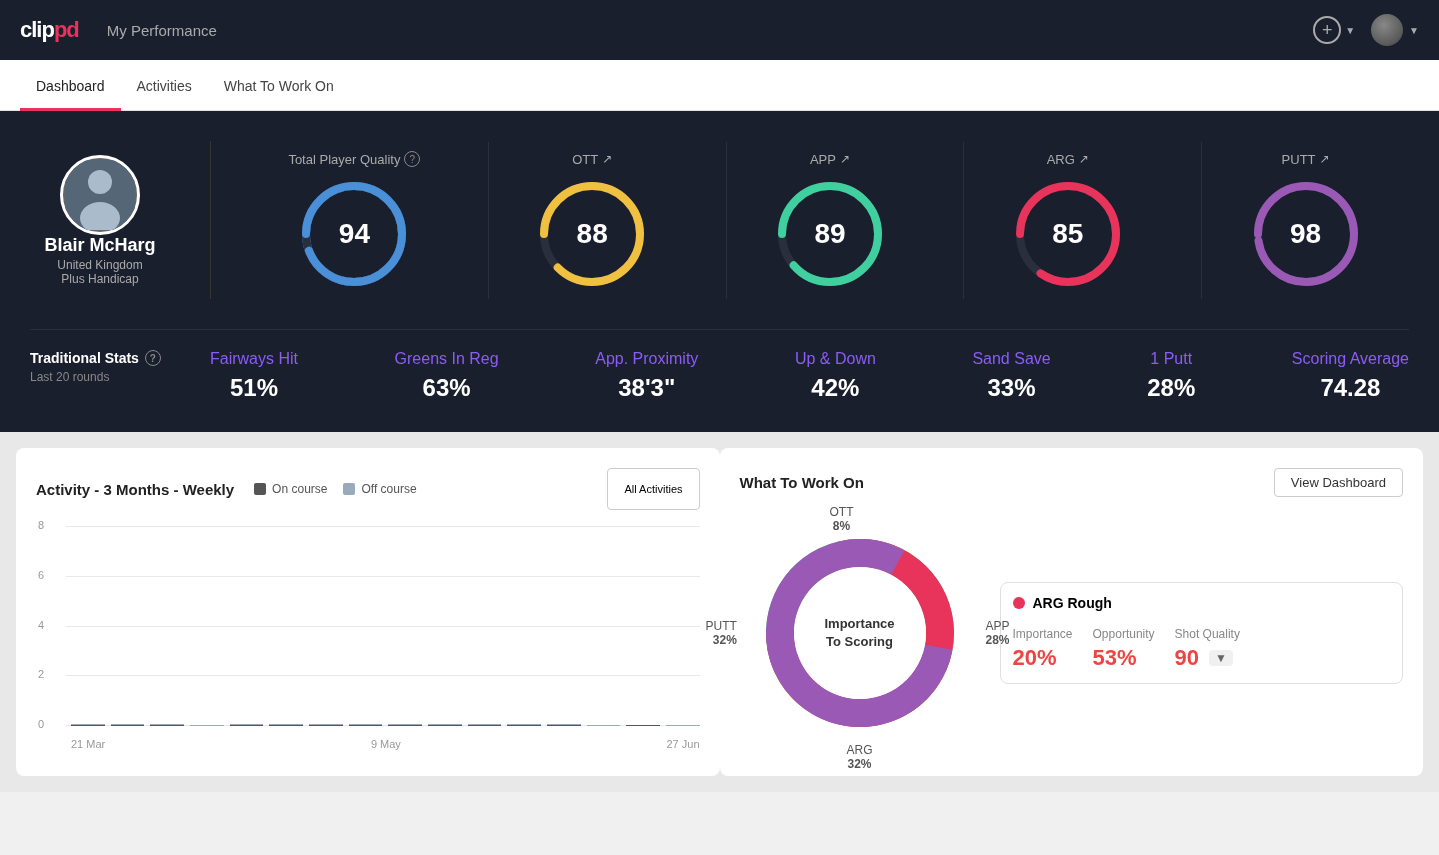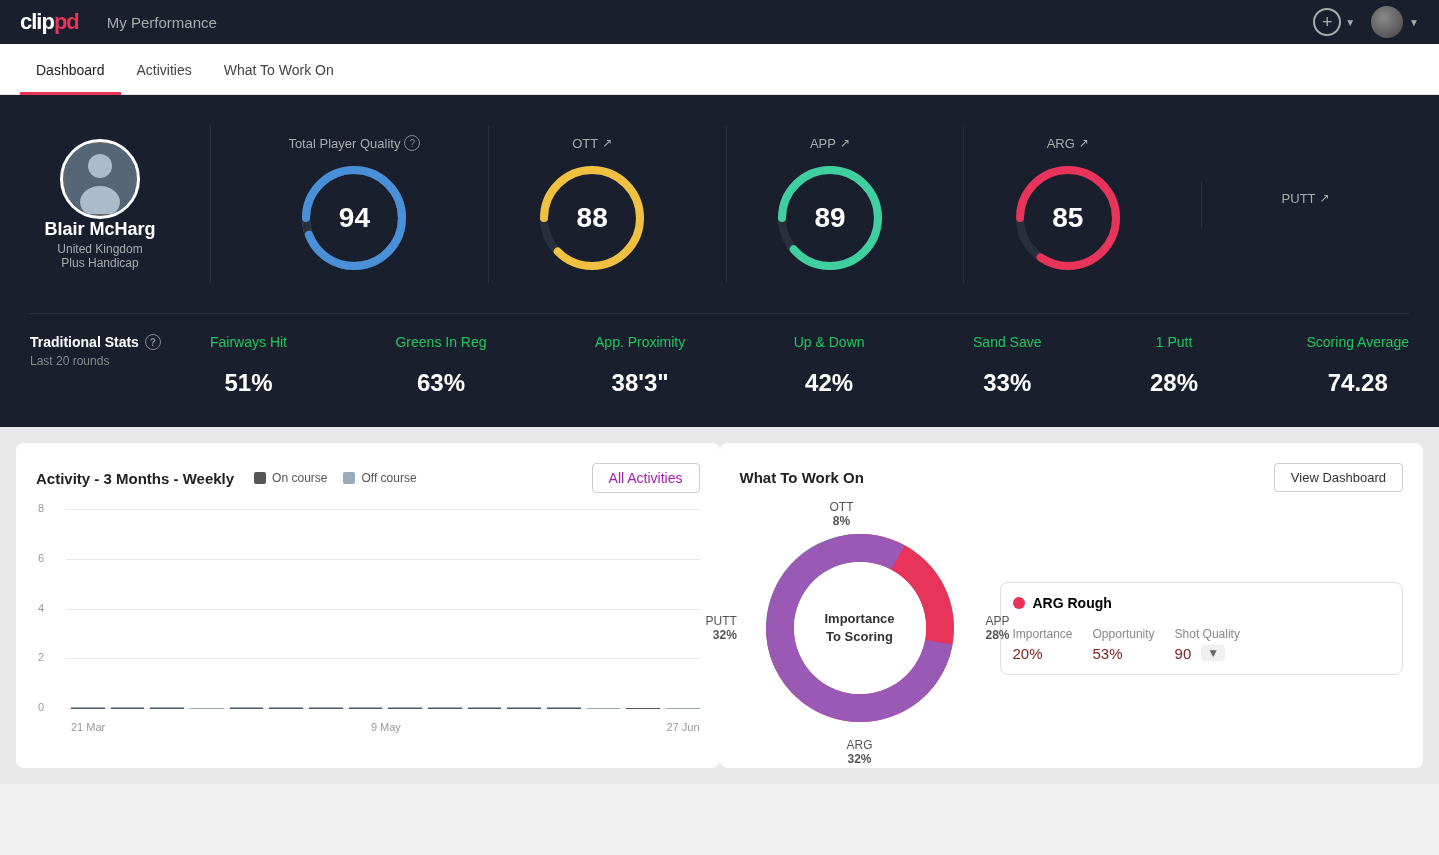--- a/index.html
+++ b/index.html
@@ -4,21 +4,21 @@
   <style>
     * { box-sizing: border-box; margin: 0; padding: 0; }
     body { font-family: -apple-system, BlinkMacSystemFont, 'Segoe UI', sans-serif; background: #f0f0f0; }
 
     
     .header {
       background: #1a1f2e;
       display: flex;
       align-items: center;
       padding: 0 20px;
-      height: 44px;
+      height: 60px;
       justify-content: space-between;
     }
     .logo {
       display: flex;
       align-items: center;
     }
     .header-title {
       color: #aaa;
       font-size: 15px;
       margin-left: 20px;
@@ -188,23 +188,23 @@
       display: flex;
       flex: 1;
       justify-content: space-between;
     }
     .trad-stat {
       display: flex;
       flex-direction: column;
       align-items: center;
     }
     .trad-stat-label {
-      color: #22c55e;
-      font-size: 14px;
-      margin-bottom: 19px;
+      color: #8b5cf6;
+      font-size: 16px;
+      margin-bottom: 6px;
     }
     .trad-stat-value {
       color: #fff;
       font-size: 24px;
       font-weight: bold;
     }
 
     
     .bottom-panels {
       display: flex;
@@ -245,25 +245,25 @@
     .legend-dot {
       width: 12px;
       height: 12px;
       border-radius: 2px;
     }
 
     
     .all-activities-btn {
       border: 1px solid #ccc;
       background: #fff;
-      padding: 6px 16px;
+      padding: 14px 16px;
       border-radius: 4px;
-      font-size: 14px;
+      font-size: 11px;
       cursor: pointer;
-      color: #a21caf;
+      color: #000000;
     }
     .view-dashboard-btn {
       border: 1px solid #ccc;
       background: #fff;
       padding: 6px 16px;
       border-radius: 4px;
       font-size: 13px;
       cursor: pointer;
       color: #333;
     }
@@ -361,23 +361,23 @@
     .metric {
       display: flex;
       flex-direction: column;
     }
     .metric-label {
       font-size: 12px;
       color: #888;
       margin-bottom: 4px;
     }
     .metric-value {
-      font-size: 15px;
-      font-weight: normal;
-      color: #7f1d1d;
+      font-size: 22px;
+      font-weight: bold;
+      color: #ef4444;
     }
 
     
     .help-icon {
       display: inline-flex;
       align-items: center;
       justify-content: center;
       width: 16px;
       height: 16px;
       border-radius: 50%;
@@ -523,20 +523,27 @@
         </svg>
         <div class="circle-value">85</div>
       </div>
     </div>
 
     <div class="score-section">
       <div class="score-label">
         <span>PUTT</span>
         <span style="font-size:12px; color:#aaa;">↗</span>
       </div>
+      <div class="circle-container">
+        <svg viewBox="0 0 110 110" style="position:absolute;top:0;left:0;">
+          <circle cx="55" cy="55" r="48" fill="#1a1f2e" stroke="#2a2f3e" stroke-width="8"></circle>
+          <circle cx="55" cy="55" r="48" fill="none" stroke="#9b59b6" stroke-width="8" stroke-dasharray="294 7" stroke-linecap="round" transform="rotate(-90 55 55)"></circle>
+        </svg>
+        <div class="circle-value">98</div>
+      </div>
     </div>
   </div>
 
   <div class="traditional-stats">
     <div class="trad-label-section">
       <div class="trad-title">
         <span>Traditional Stats</span>
         <span class="help-icon">?</span>
       </div>
       <div class="trad-subtitle">Last 20 rounds</div>

